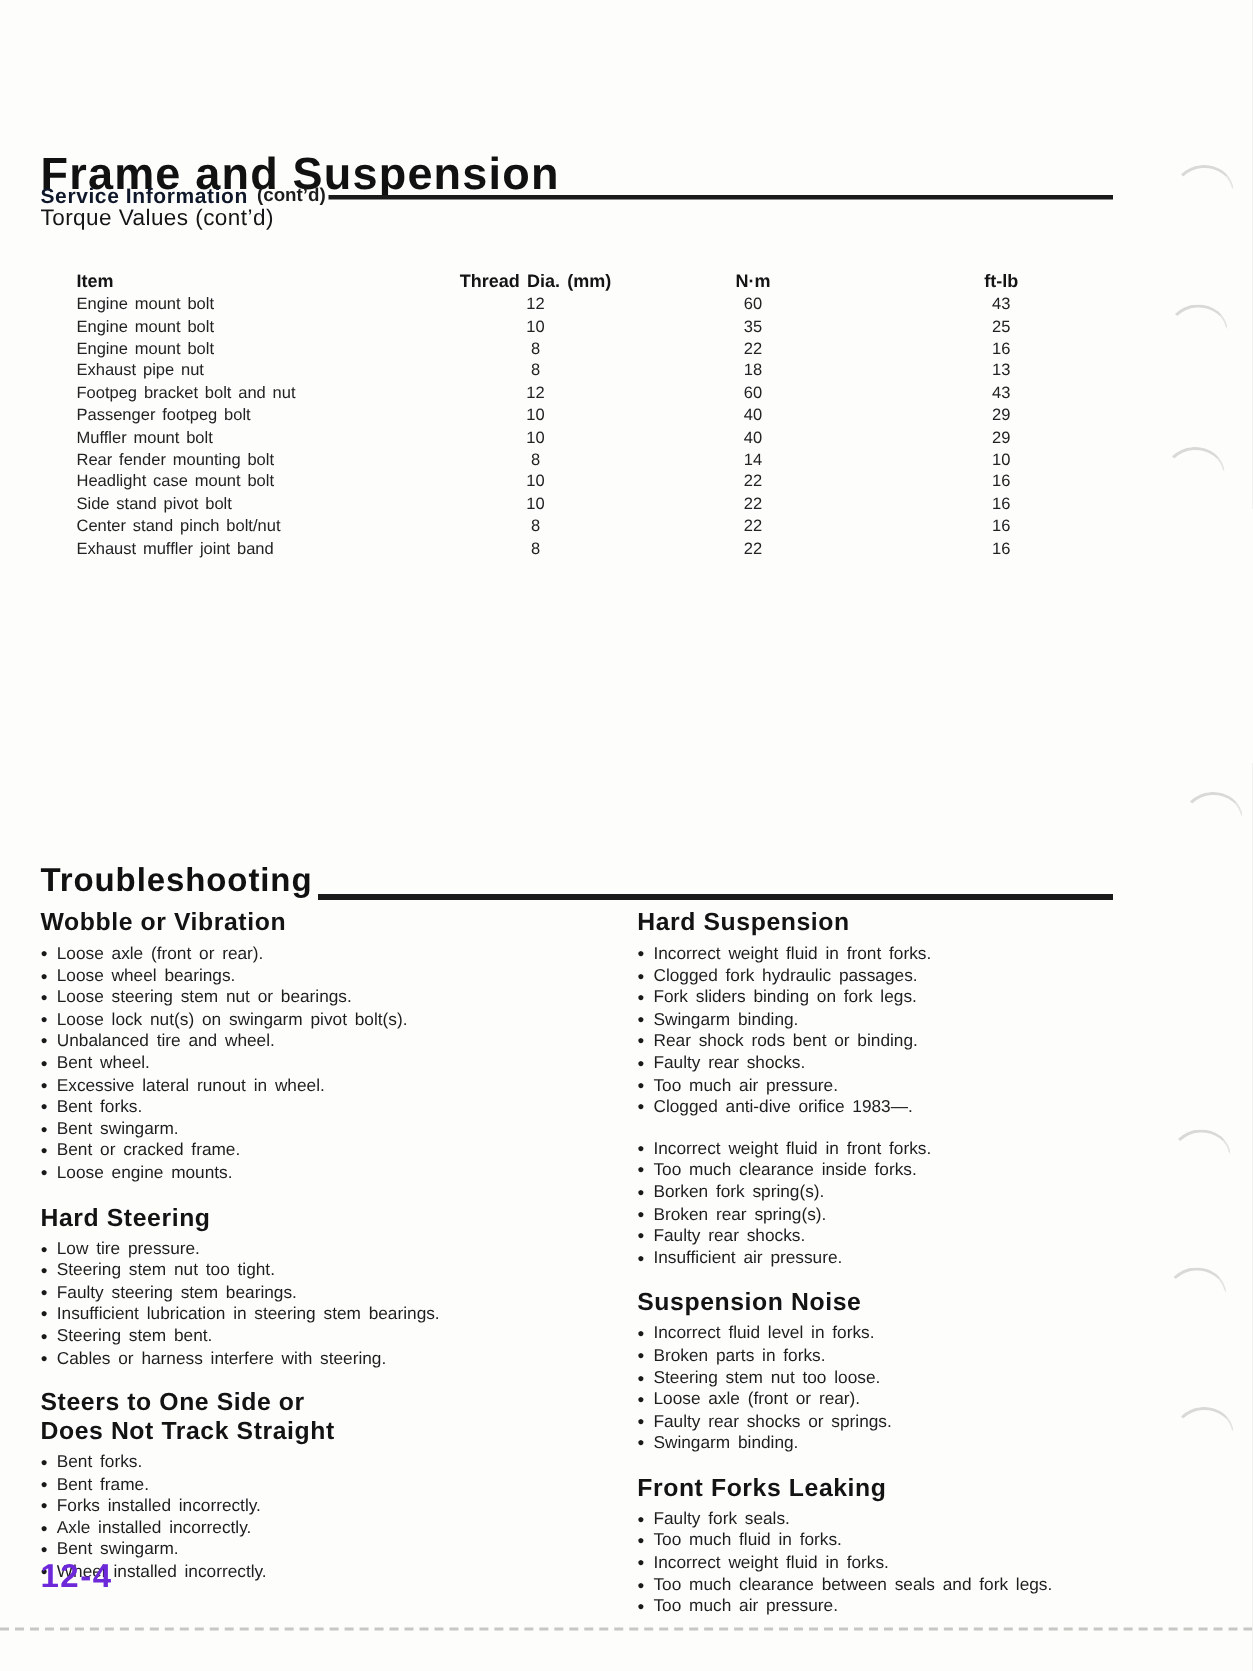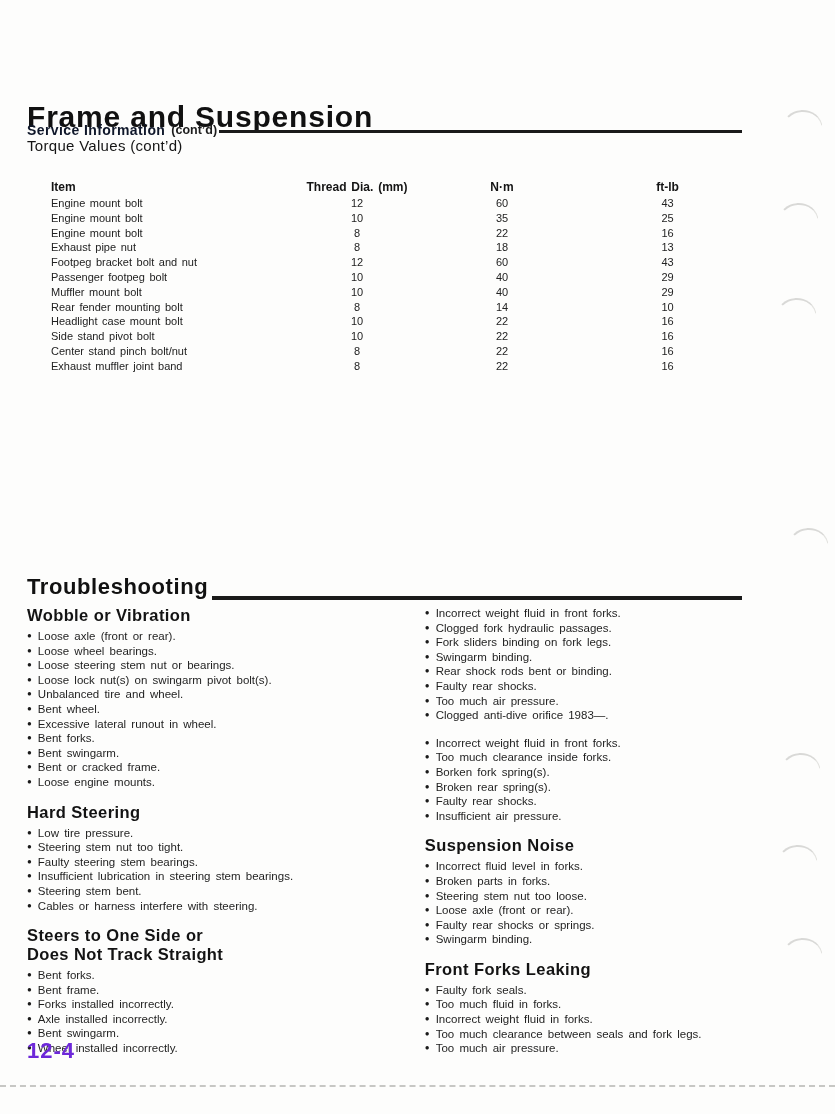--- a/index.html
+++ b/index.html
@@ -381,20 +381,21 @@
       </li>
               <li class="sec-item">
         <span class="bullet">●</span>
         <span class="item-text">Wheel installed incorrectly.</span>
       </li>
             </ul>
   </section>
         </div>
       <div class="col-right">
           <section class="tsec">
+    <h3 class="sec-title">Hard Suspension</h3>
     <ul class="sec-list">
 
     <li class="sec-item">
         <span class="bullet">●</span>
         <span class="item-text">Incorrect weight fluid in front forks.</span>
       </li>
               <li class="sec-item">
         <span class="bullet">●</span>
         <span class="item-text">Clogged fork hydraulic passages.</span>
       </li>

